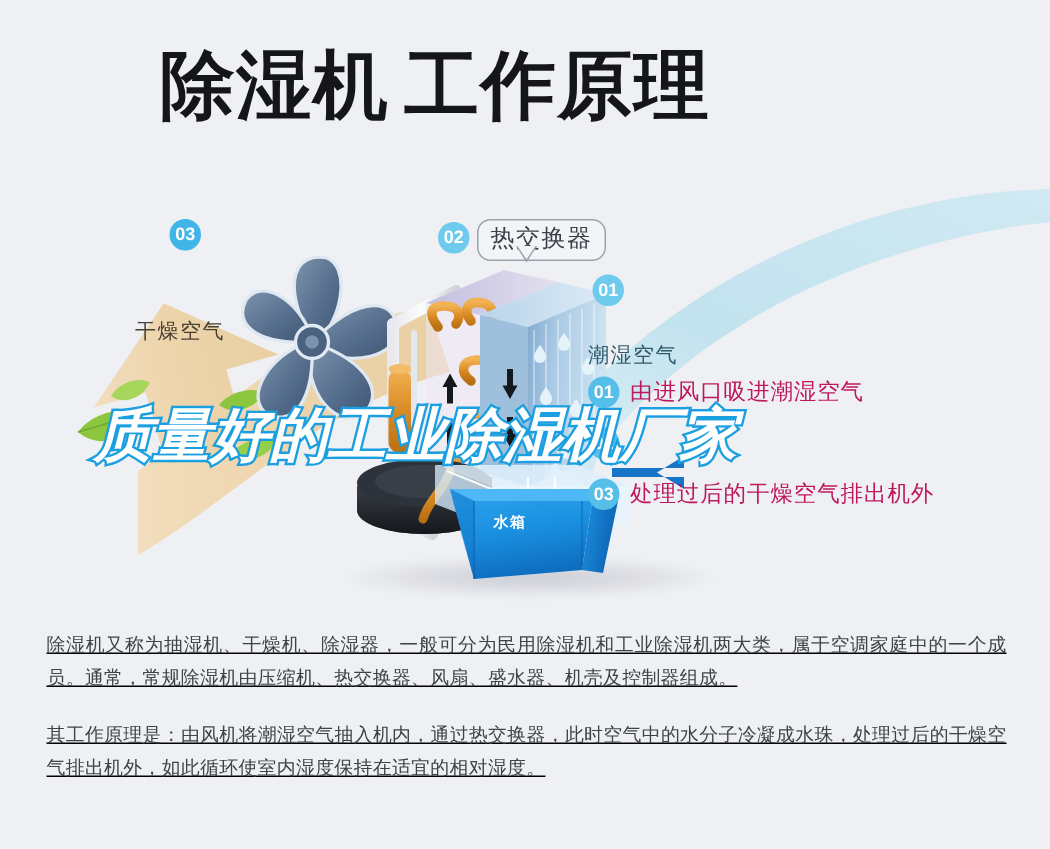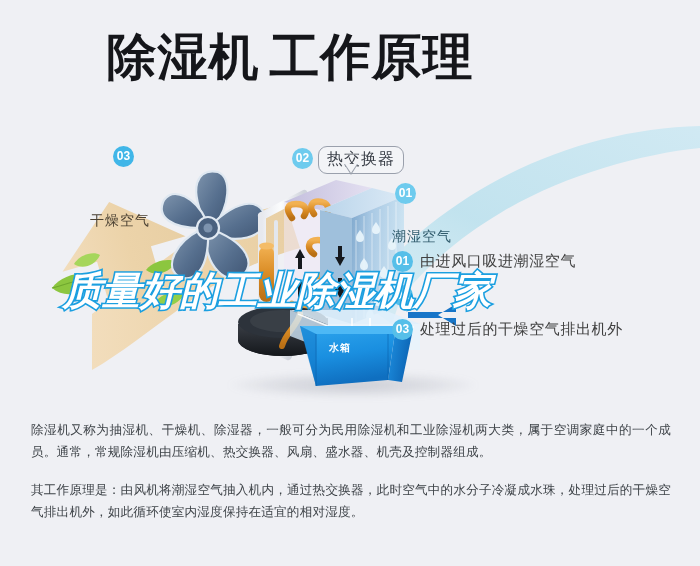--- a/index.html
+++ b/index.html
@@ -144,21 +144,21 @@
     background: #56bfe9;
     color: #fff;
     font-size: 12px;
     font-weight: bold;
     text-align: center;
     margin-right: 7px;
     flex: 0 0 auto;
   }
   .step-text {
     font-size: 15px;
-    color: #404040;
+    color: #be185d;
     letter-spacing: 0.6px;
   }
 
   
   .watermark {
     position: absolute;
     left: 0; top: 268px;
     width: 554px;
     text-align: center;
     z-index: 9;
@@ -177,20 +177,21 @@
     white-space: nowrap;
   }
 
   
   .copy {
     position: absolute;
     left: 31px;
     top: 419px;
     width: 640px;
     z-index: 3;
+    text-decoration: underline;
   }
   .copy p {
     margin: 0 0 16px 0;
     font-size: 12.6px;
     line-height: 22px;
     color: #3e4348;
     letter-spacing: 0.2px;
     text-align: justify;
   }
   .copy p:last-child { margin-bottom: 0; }

